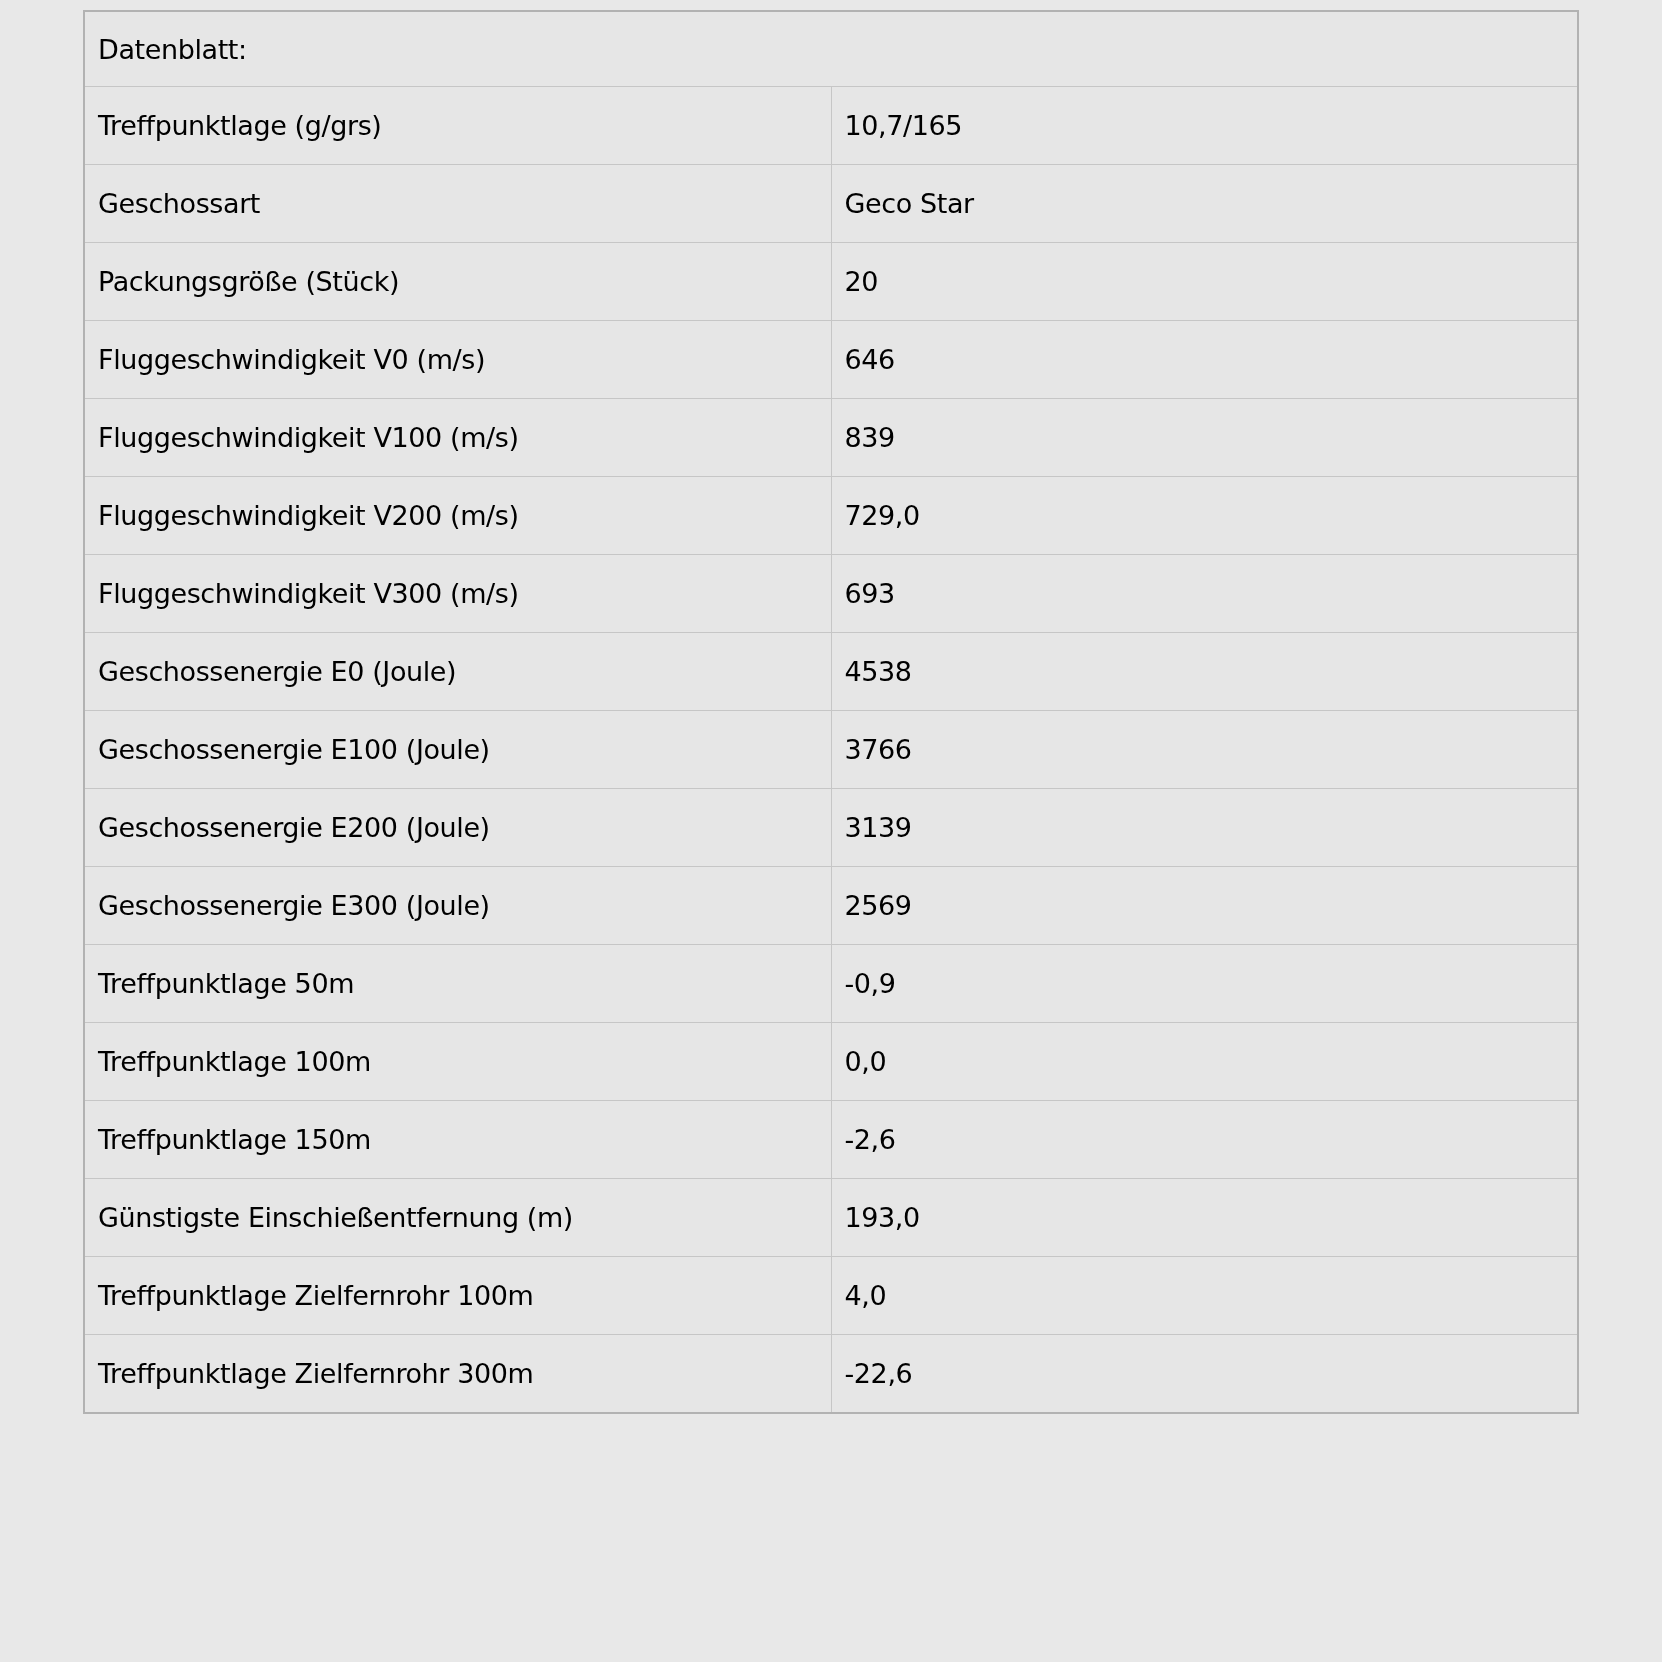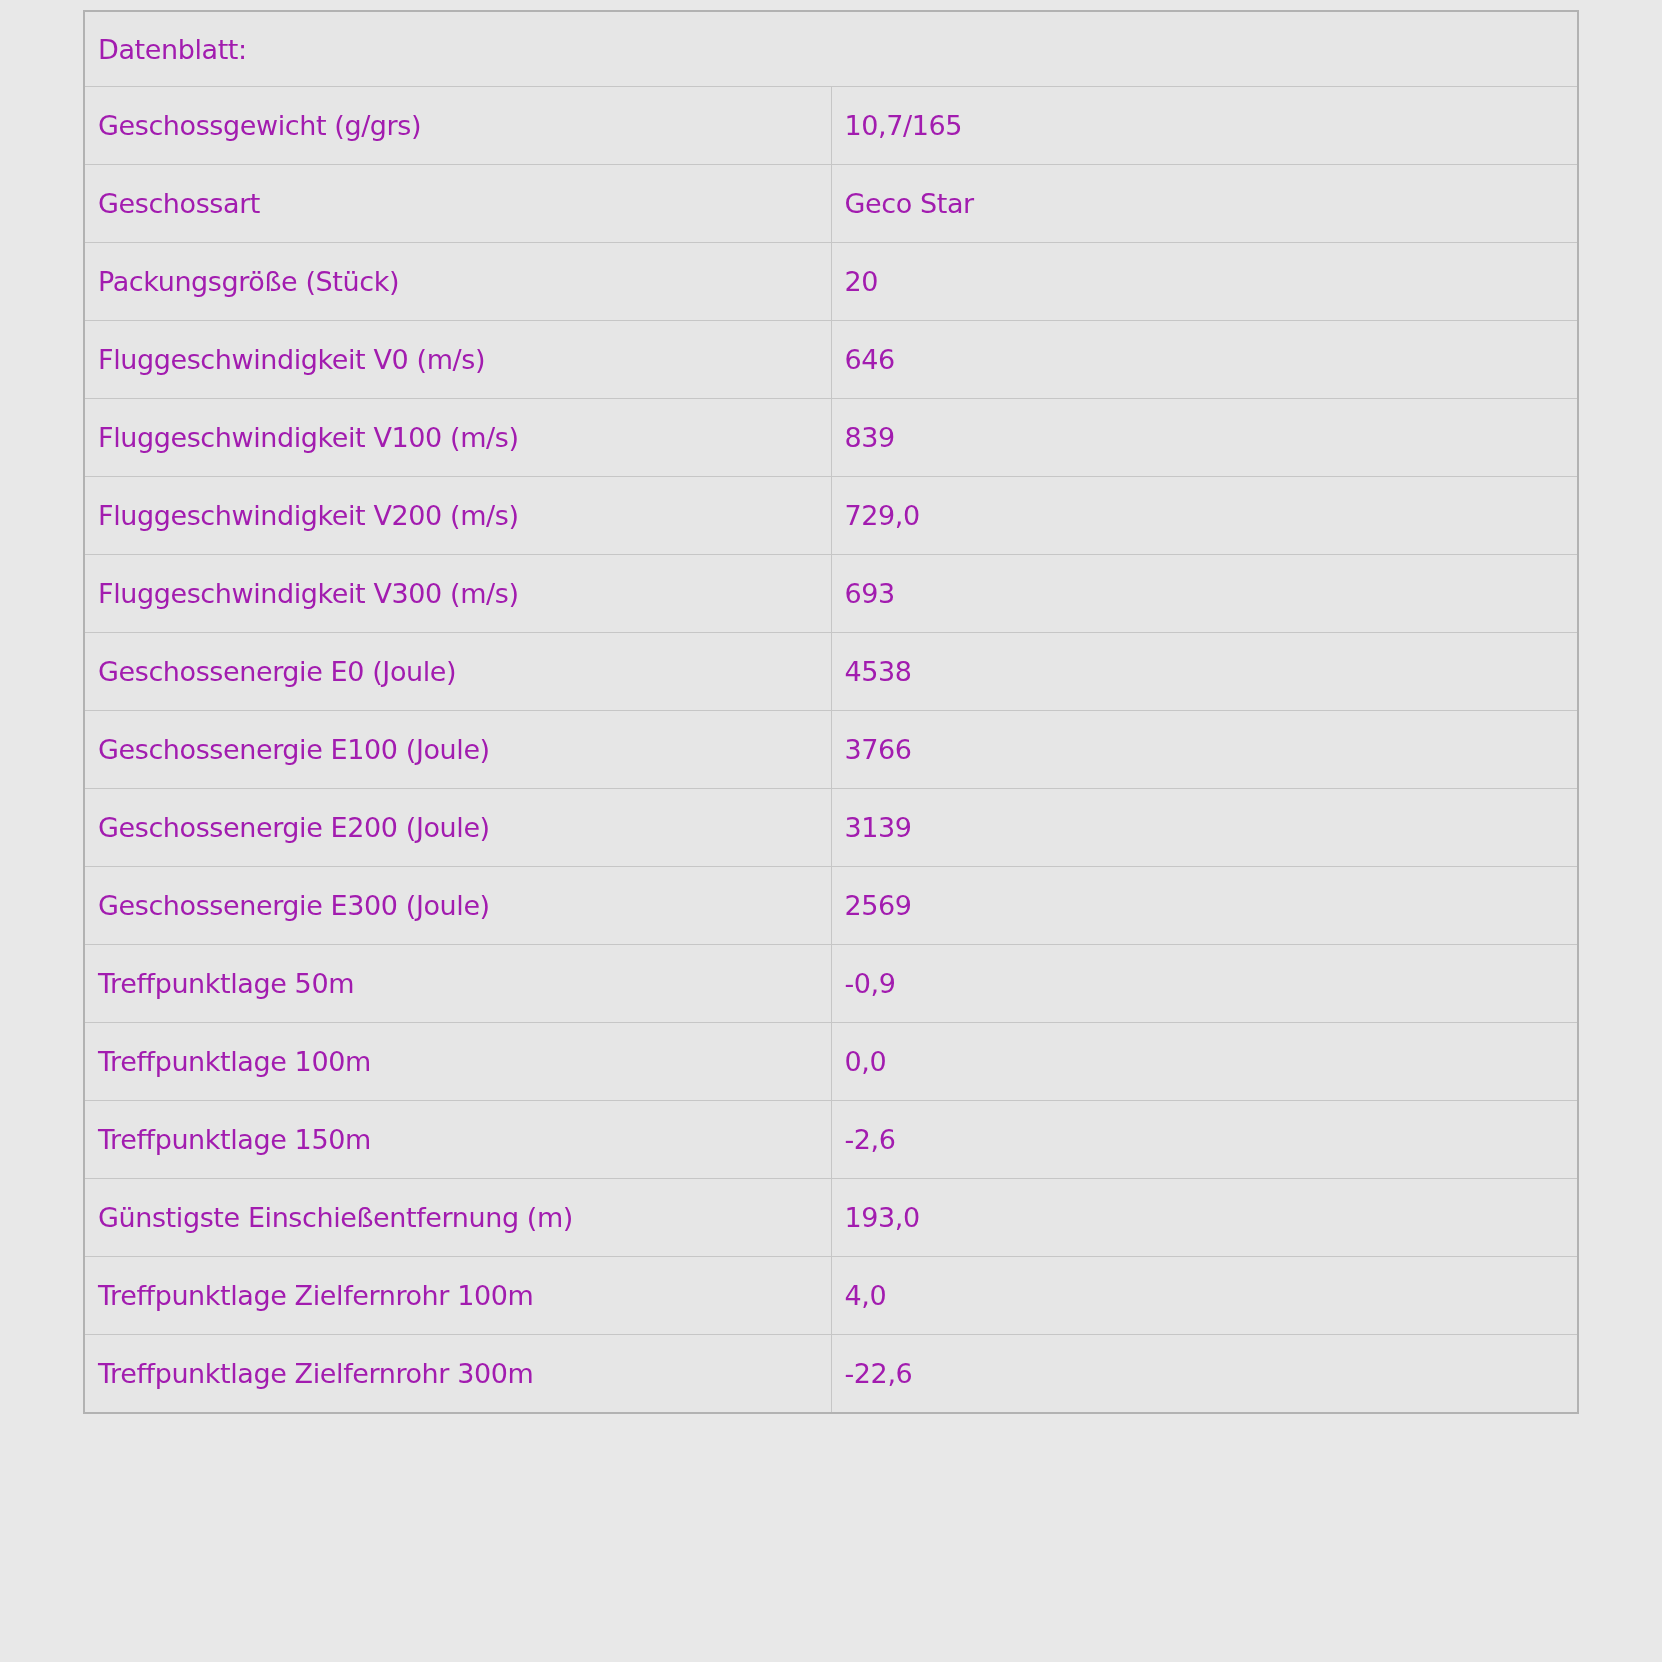--- a/index.html
+++ b/index.html
@@ -28,21 +28,21 @@
     border: 2px solid #b2b2b2;
   }
   table.datasheet td, table.datasheet th {
     border: 1px solid #c6c6c6;
     vertical-align: middle;
     text-align: left;
     padding: 0 16px 0 13px;
     font-size: 27px;
     letter-spacing: -0.4px;
     font-weight: normal;
-    color: #a21caf;
+    color: #000000;
     overflow: hidden;
     white-space: nowrap;
   }
   th.title-cell {
     height: 74px;
     font-weight: bold;
     font-size: 28px;
   }
   td.label-cell, td.value-cell {
     height: 77px;
@@ -55,21 +55,21 @@
 
 <div class="sheet-wrap">
   <table class="datasheet">
     <thead>
       <tr>
         <th class="title-cell" colspan="2">Datenblatt:</th>
       </tr>
     </thead>
     <tbody id="rows-body">
   <tr>
-    <td class="label-cell">Geschossgewicht (g/grs)</td>
+    <td class="label-cell">Treffpunktlage (g/grs)</td>
     <td class="value-cell">10,7/165</td>
   </tr>
 
   <tr>
     <td class="label-cell">Geschossart</td>
     <td class="value-cell">Geco Star</td>
   </tr>
 
   <tr>
     <td class="label-cell">Packungsgröße (Stück)</td>

